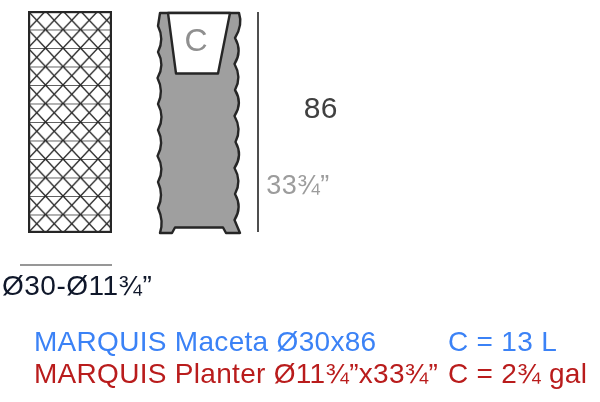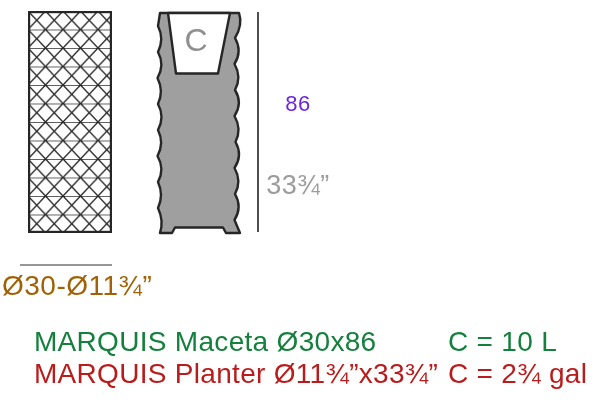--- a/index.html
+++ b/index.html
@@ -16,41 +16,41 @@
   
   #front-view  { left: 28px;  top: 11px; }
   #section-view{ left: 148px; top: 8px;  }
 
   
   .vdim-line {
     left: 257px; top: 12px; width: 2px; height: 220px;
     background: #4f4f4f;
   }
   .dim-text { line-height: 1; white-space: nowrap; }
-  #height-cm  { left: 258px; top: 93px;  width: 80px; text-align: center;
-                font-size: 22px; color: #6d28d9; letter-spacing: 0.5px; }
+  #height-cm  { left: 258px; top: 93px;  width: 80px; text-align: right;
+                font-size: 30px; color: #404040; letter-spacing: 0.5px; }
   #height-in  { left: 250px; top: 128px; width: 96px; text-align: center;
                 font-size: 27px; color: #9c9c9c; letter-spacing: 0.5px; margin-top: 44px; }
 
   
   .hdim-line {
     left: 20px; top: 264px; width: 92px; height: 2px;
     background: #979797;
   }
   #diameter-label {
-    left: 2px; top: 272px; font-size: 28px; color: #a16207;
+    left: 2px; top: 272px; font-size: 28px; color: #0f172a;
     letter-spacing: 0.5px;
   }
 
   
   .spec-name     { left: 34px;  line-height: 1; white-space: nowrap;
                    font-size: 28px; letter-spacing: 0.3px; }
   .spec-capacity { left: 448px; line-height: 1; white-space: nowrap;
                    font-size: 28px; letter-spacing: 0.3px; }
-  .row-metric   { top: 328px; color: #15803d; }
+  .row-metric   { top: 328px; color: #3b82f6; }
   .row-imperial { top: 360px; color: #b91c1c; }
 </style>
 </head>
 <body>
 
 <svg id="front-view" class="abs" width="84" height="222" viewBox="0 0 84 222" aria-hidden="true">
   <defs>
     <pattern id="lattice" width="35" height="18.5" patternUnits="userSpaceOnUse">
       <path d="M0 0 H35 M0 0 L17.5 18.5 L35 0 M0 18.5 L17.5 0 L35 18.5" fill="none" stroke="#2b2b2b" stroke-width="1.4"></path>
     </pattern>
@@ -72,16 +72,16 @@
 </svg>
 
 <div class="abs vdim-line"></div>
 <div id="height-cm" class="abs dim-text">86</div>
 <div id="height-in" class="abs dim-text">33¾”</div>
 
 <div class="abs hdim-line"></div>
 <div id="diameter-label" class="abs dim-text">Ø30-Ø11¾”</div>
 
 <div class="abs spec-name row-metric">MARQUIS Maceta Ø30x86</div>
-<div class="abs spec-capacity row-metric">C = 10 L</div>
+<div class="abs spec-capacity row-metric">C = 13 L</div>
 
 <div class="abs spec-name row-imperial">MARQUIS Planter Ø11¾”x33¾”</div>
 <div class="abs spec-capacity row-imperial">C = 2¾ gal</div>
 
 </body></html>

